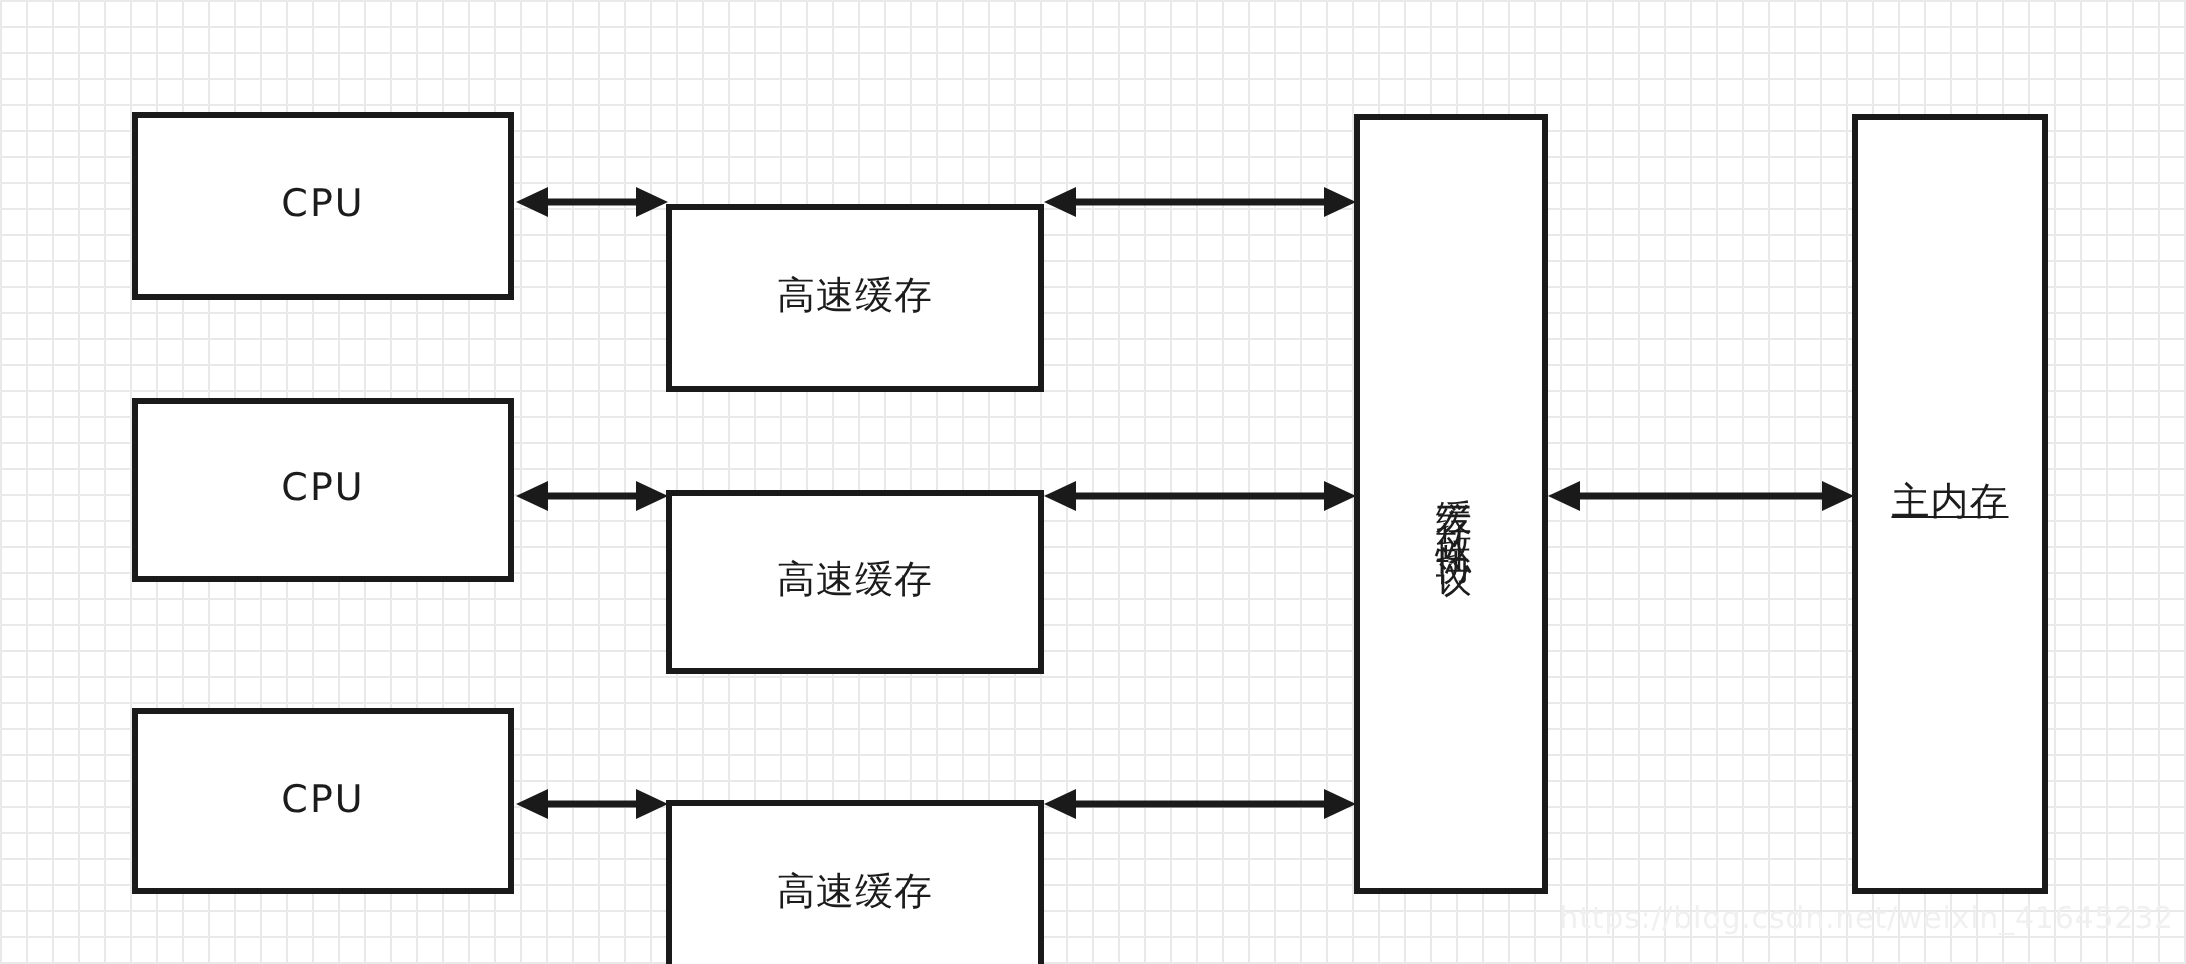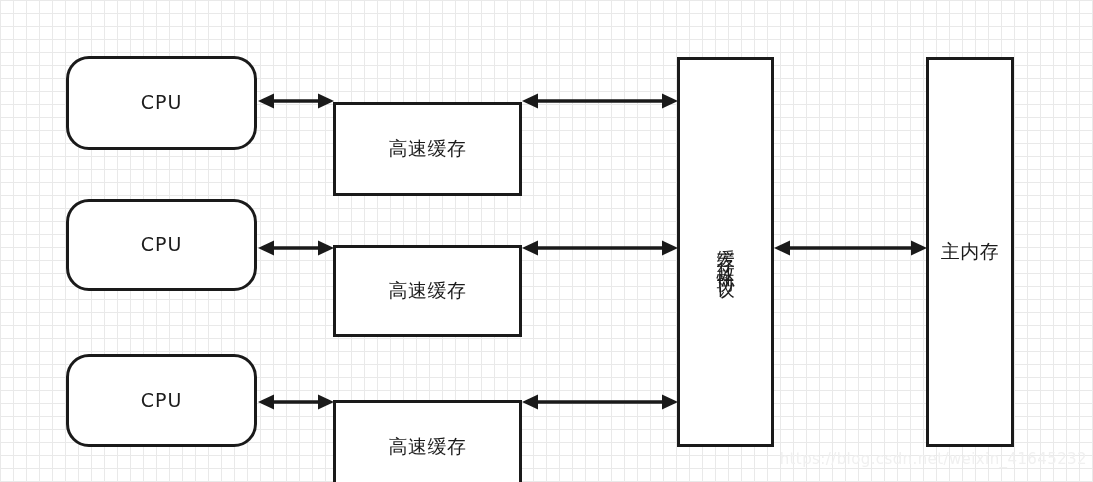--- a/index.html
+++ b/index.html
@@ -38,21 +38,21 @@
     background: #ffffff;
     display: flex;
     align-items: center;
     justify-content: center;
     color: #1c1c1c;
     font-size: 19px;
     letter-spacing: 0.5px;
     line-height: 1.15;
     z-index: 3;
   }
-  .node.cpu { font-size: 19px; letter-spacing: 1px; border-radius: 23px; }
+  .node.cpu { font-size: 19px; letter-spacing: 1px; }
   .node.cache { font-size: 19px; margin-top: 46px; }
   .node.memory { font-size: 19px; }
 
   .node.protocol {
     writing-mode: vertical-rl;
     text-orientation: upright;
     letter-spacing: 5px;
     font-size: 18px;
   }
 
@@ -160,19 +160,19 @@
   </div>
 
   <div class="arrow" style="left:774px; top:239px; width:153px; height:18px;">
     <svg width="153" height="18" viewBox="0 0 153 18">
       <line x1="10" y1="9" x2="143" y2="9" stroke="#1a1a1a" stroke-width="3.4"></line>
       <polygon points="0,9 16,1.5 16,16.5" fill="#1a1a1a"></polygon>
       <polygon points="153,9 137,1.5 137,16.5" fill="#1a1a1a"></polygon>
     </svg>
   </div>
 
-  <div class="node memory" style="left:926px; top:57px; width:88px; height:390px;">
+  <div class="node memory" style="left:926px; top:57px; width:98px; height:390px;text-decoration:underline;">
     <span>主内存</span>
   </div>
 
   <div id="watermark">https://blog.csdn.net/weixin_41645232</div>
 
 </div>
 
 </body></html>

